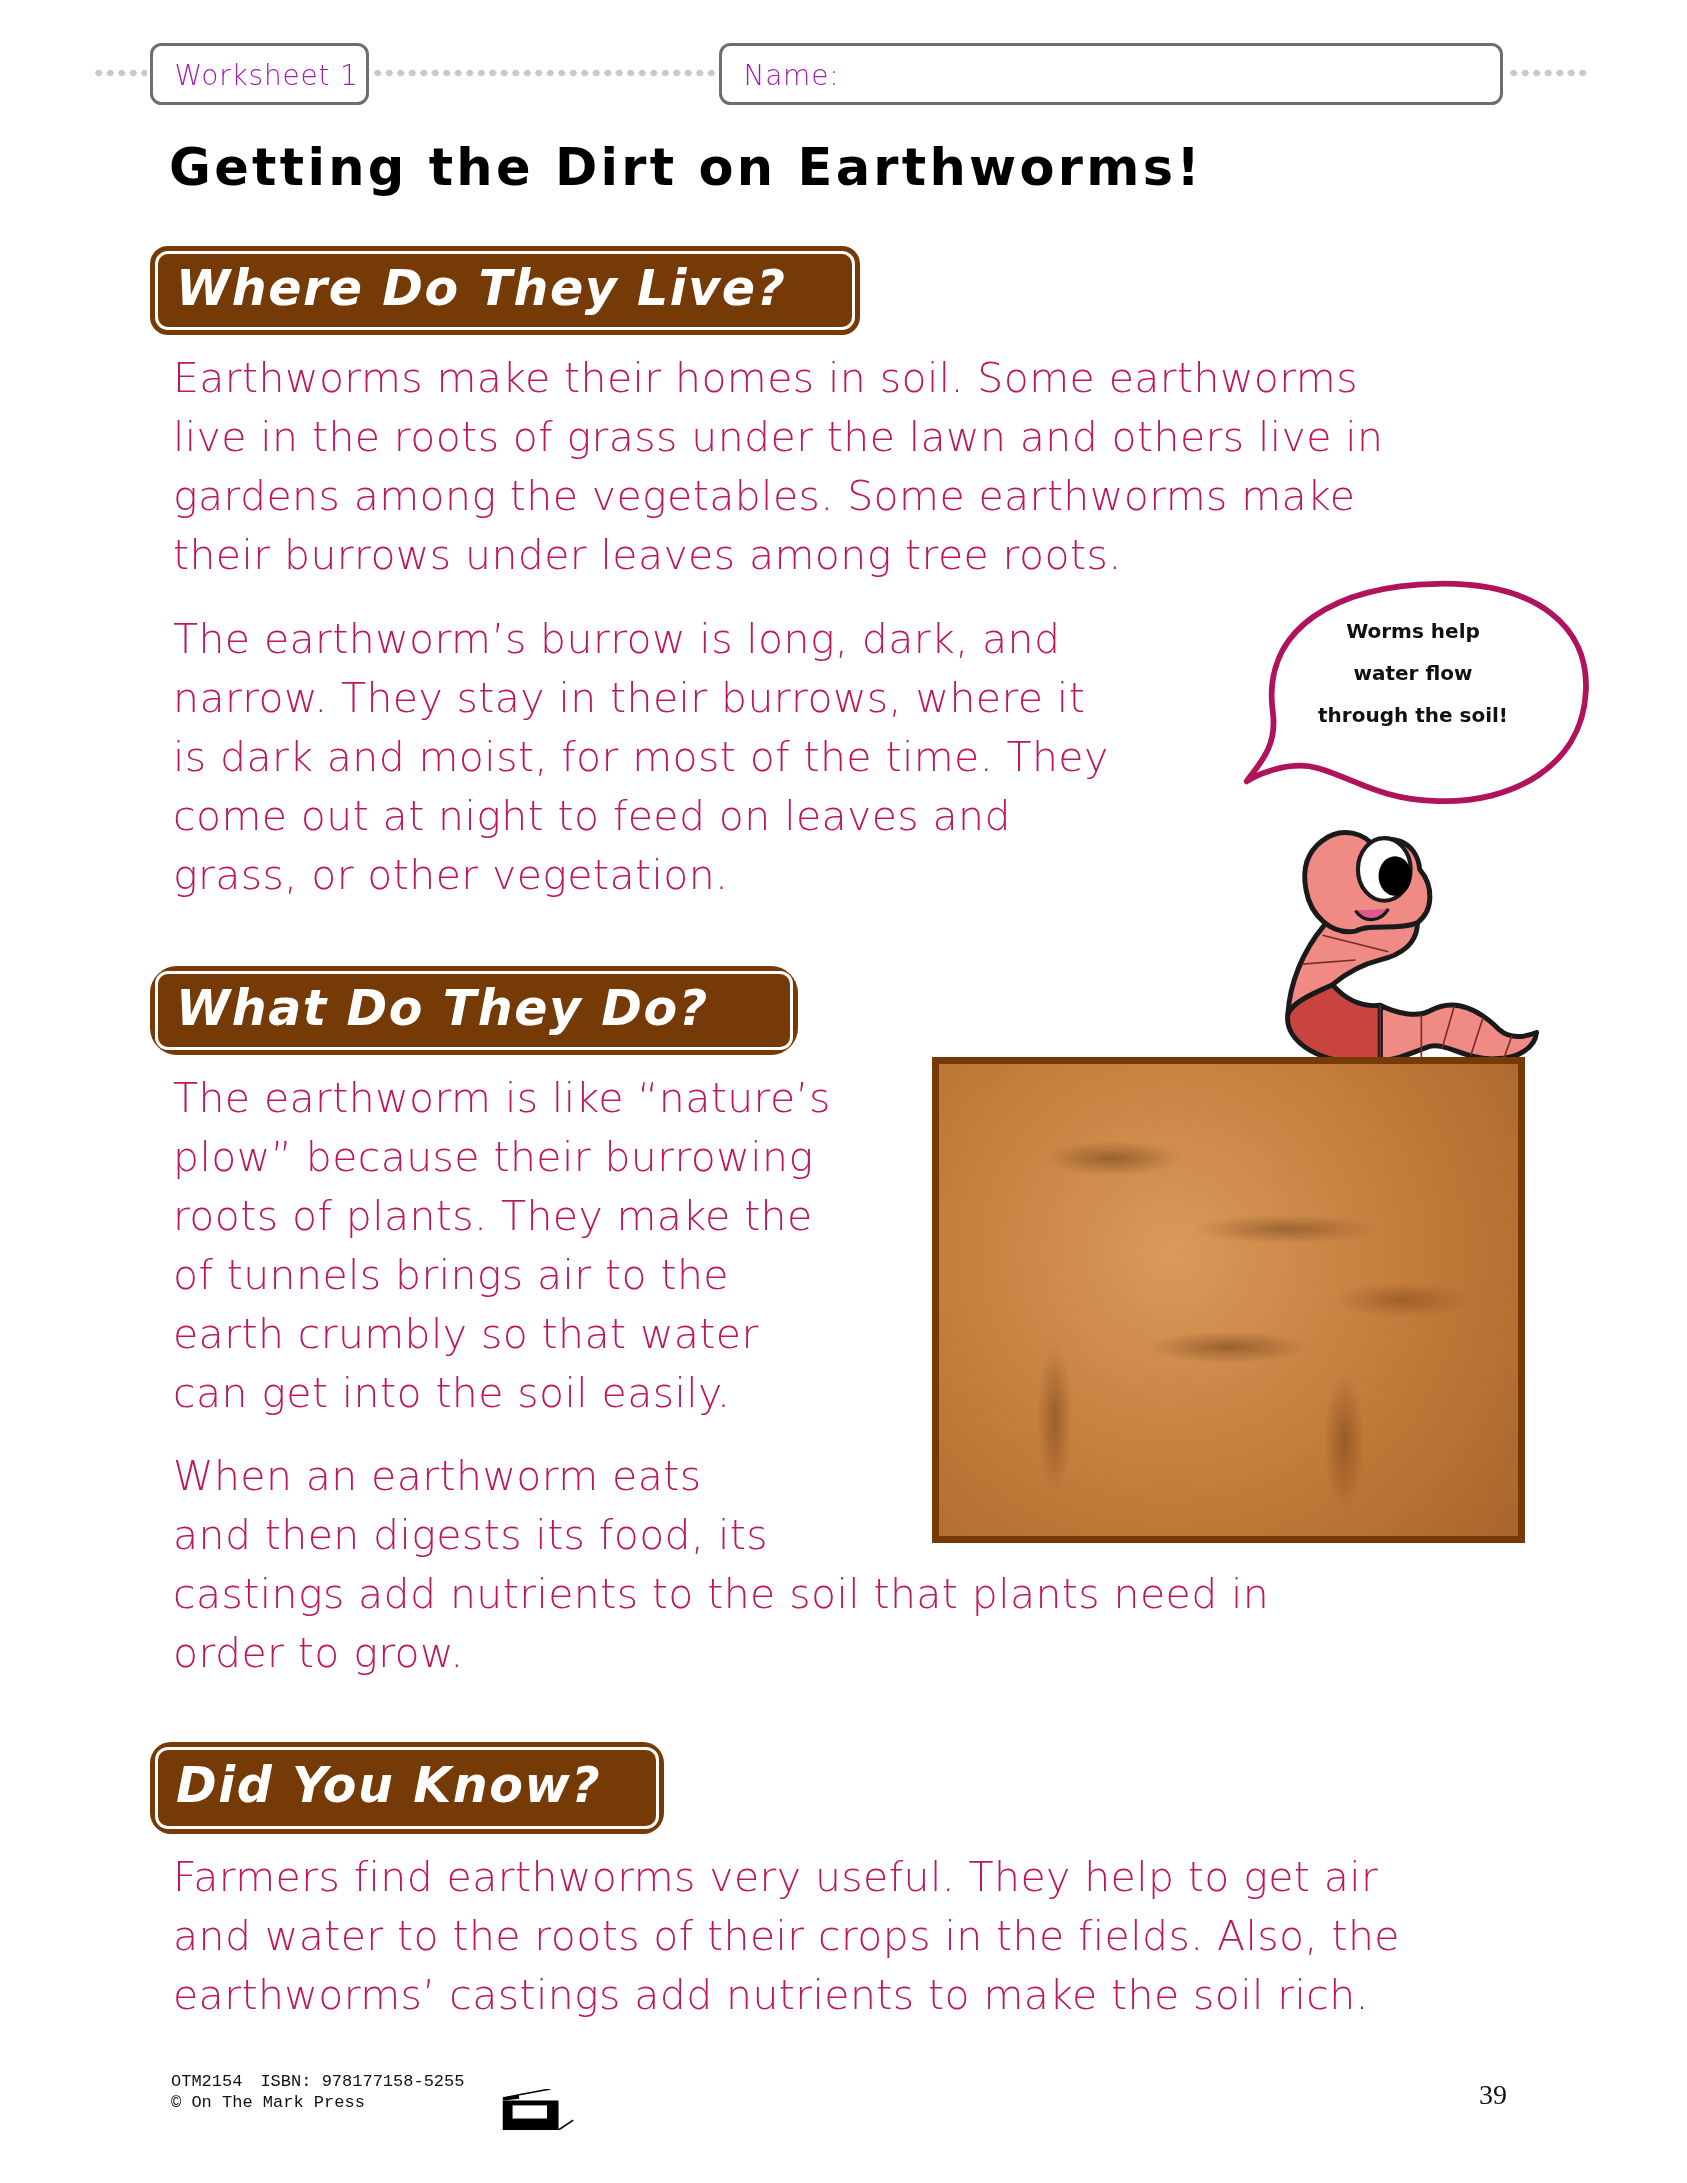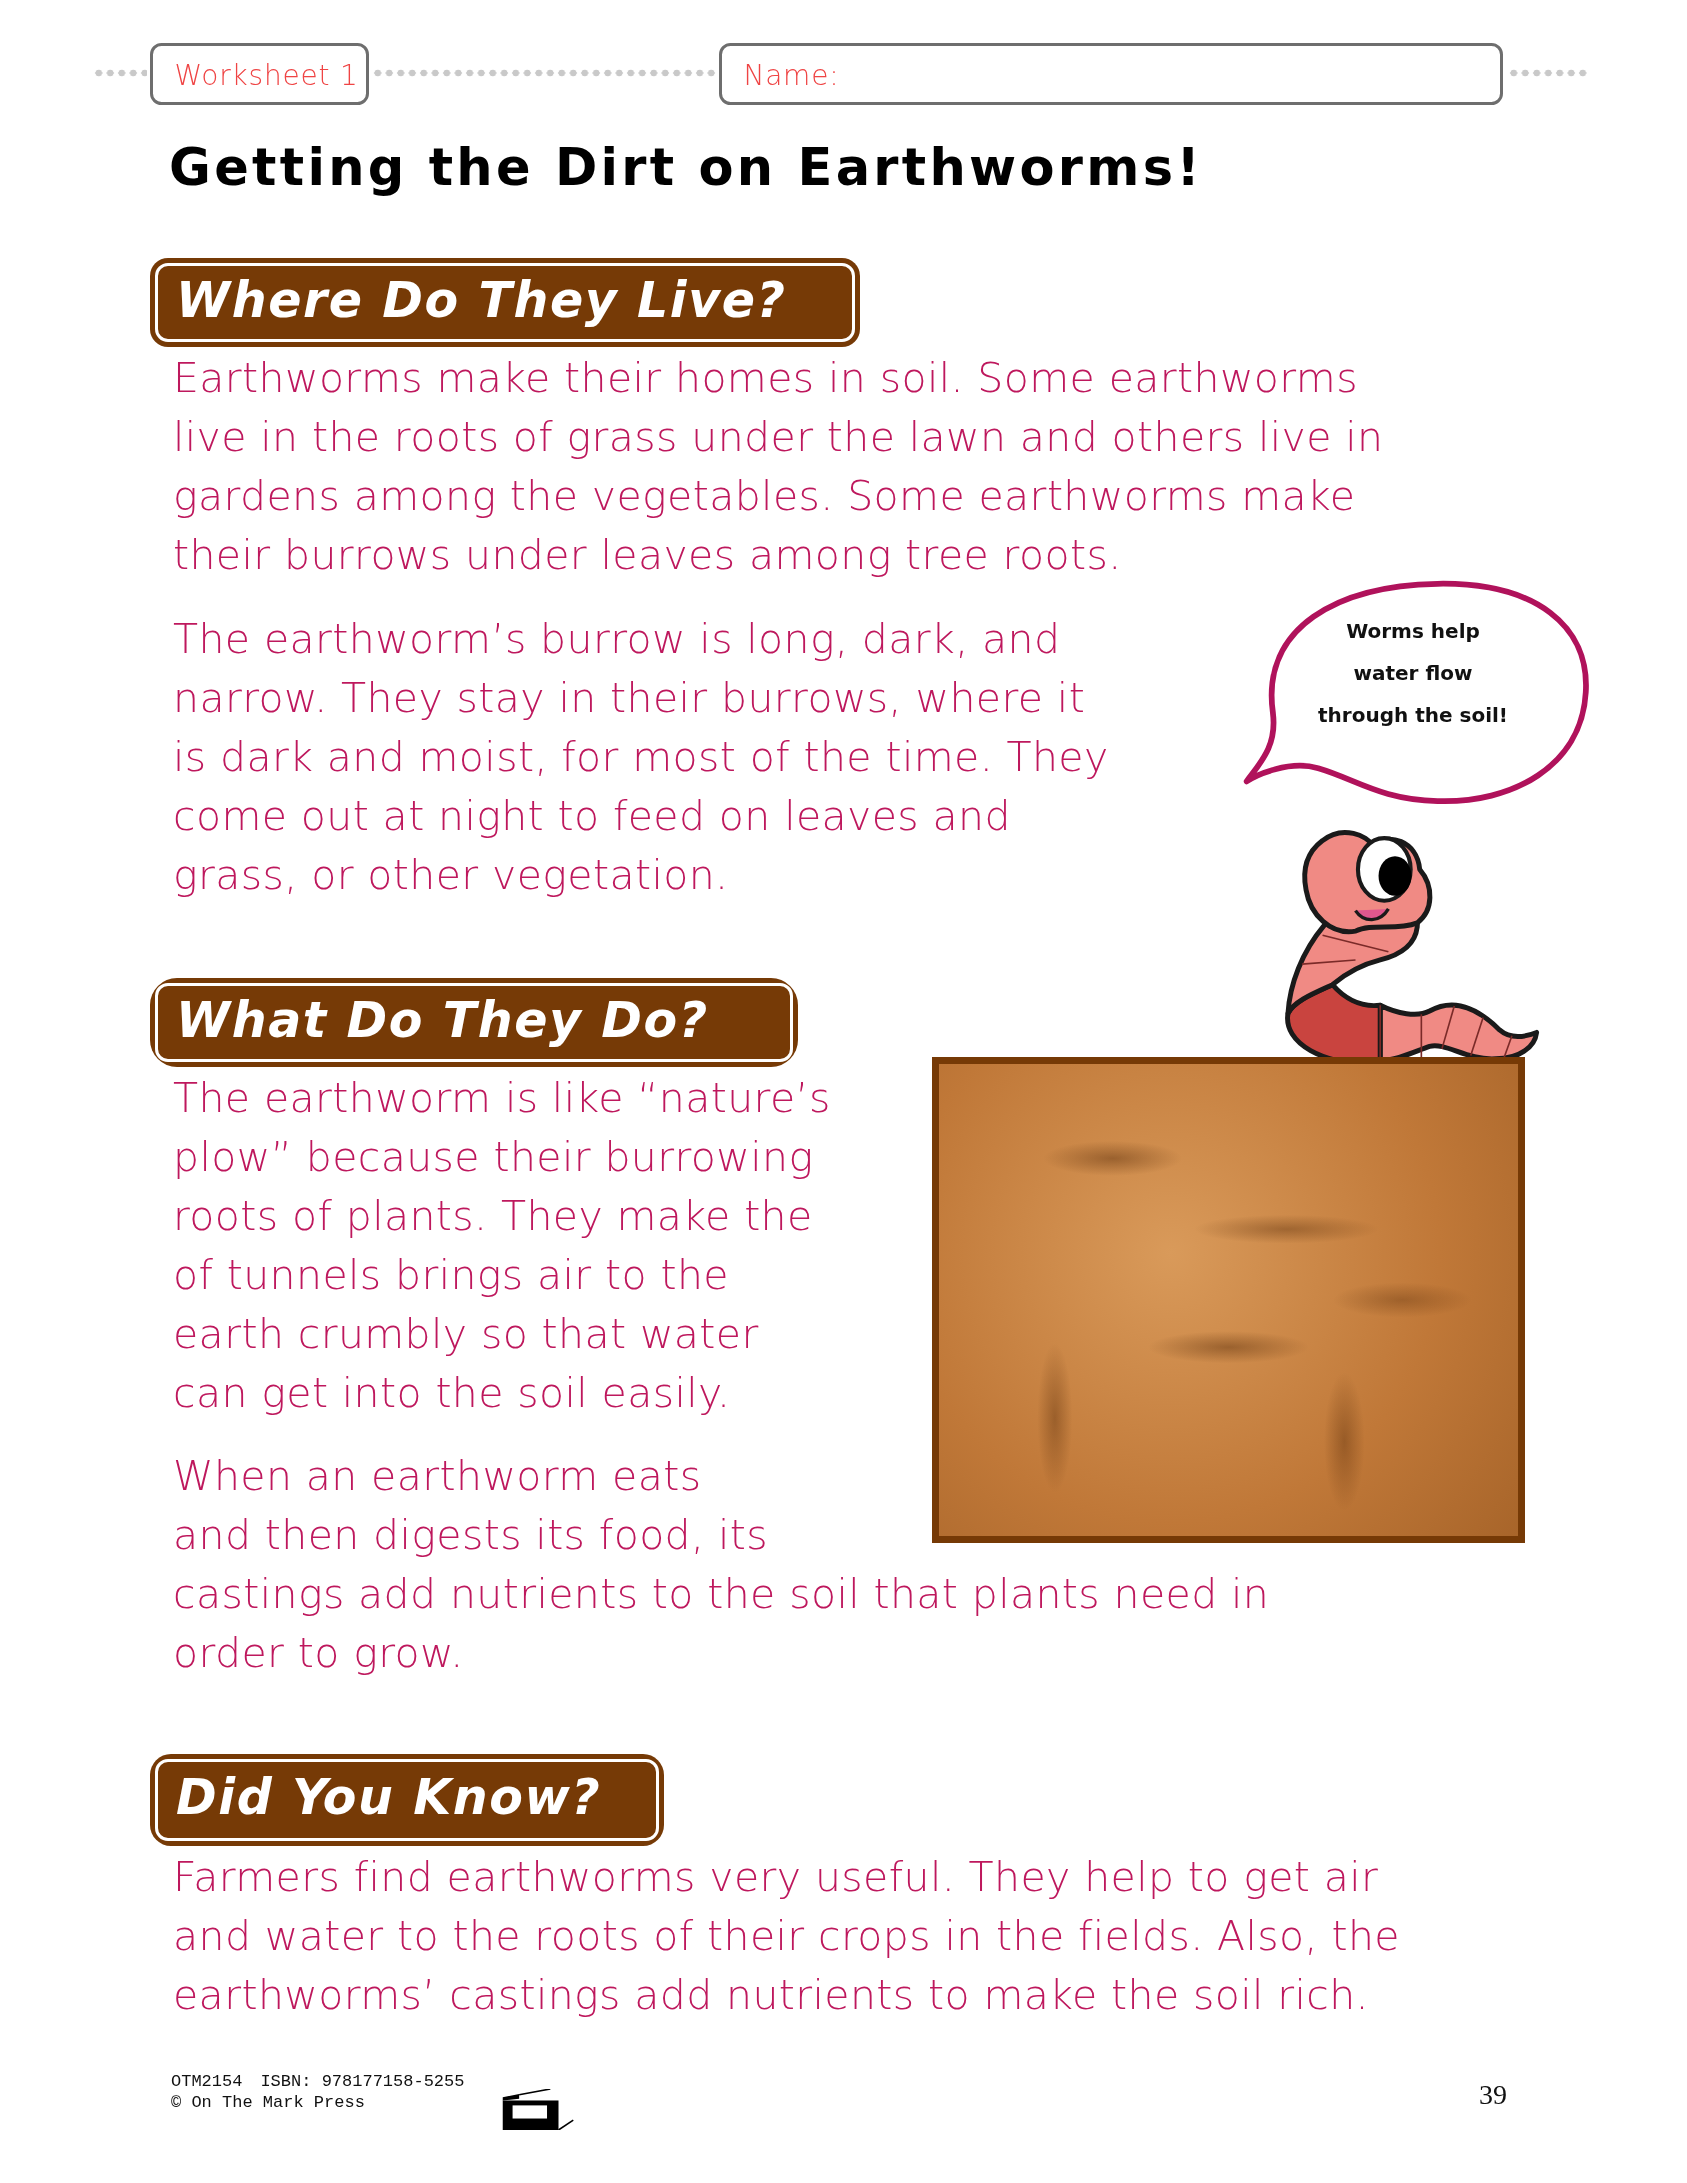--- a/index.html
+++ b/index.html
@@ -4,25 +4,25 @@
 <style>
   html, body { margin: 0; padding: 0; background: #ffffff; }
   body { width: 1687px; height: 2183px; position: relative; overflow: hidden;
          font-family: "DejaVu Sans", sans-serif; color: #111; }
   .dots { position: absolute; height: 8.2px; top: 69px;
           background-image: radial-gradient(circle, #c9c9c9 3.3px, transparent 3.7px);
           background-size: 11.5px 8.2px; background-repeat: repeat-x; }
   .label-box { position: absolute; top: 43px; height: 62px; box-sizing: border-box;
                border: 3.3px solid #6e6e6e; border-radius: 11.5px; background: #fff; }
   .label-box span { position: absolute; left: 21.4px; top: 13px; font-size: 28px;
-                    font-family: "DejaVu Sans", sans-serif; font-weight: 300; color: #ef4444; letter-spacing: 0.8px; }
+                    font-family: "DejaVu Sans", sans-serif; font-weight: 300; color: #a21caf; letter-spacing: 0.8px; }
   .title { position: absolute; left: 0; width: 1372px; top: 138px; text-align: center;
            font-family: "DejaVu Sans", sans-serif; font-weight: bold; font-size: 51px; letter-spacing: 3.3px; color: #000; }
   .sec-head { position: absolute; left: 150px; box-sizing: border-box; background: #763a06;
-              border-radius: 18px; padding: 5px; margin-top: 12px; }
+              border-radius: 18px; padding: 5px; }
   .sec-head .inner { width: 100%; height: 100%; box-sizing: border-box; border: 3.3px solid #fff;
                      border-radius: 13px; position: relative; }
   .sec-head .inner span { position: absolute; left: 18px; top: 50%; transform: translateY(-54%);
                           color: #fff; font-weight: bold; font-style: italic; font-size: 49px;
                           font-family: "DejaVu Sans", sans-serif; letter-spacing: 1.6px; white-space: nowrap; }
   .para { position: absolute; left: 173px; font-family: "DejaVu Sans", sans-serif; font-weight: 300;
           font-size: 41px; line-height: 59px; color: #be185d; letter-spacing: 0.4px; }
   .para div { white-space: nowrap; }
   .bubble { position: absolute; left: 1240px; top: 577px; width: 354px; height: 235px; }
   .bubble-text { position: absolute; left: 1273px; top: 610px; width: 280px; text-align: center;

